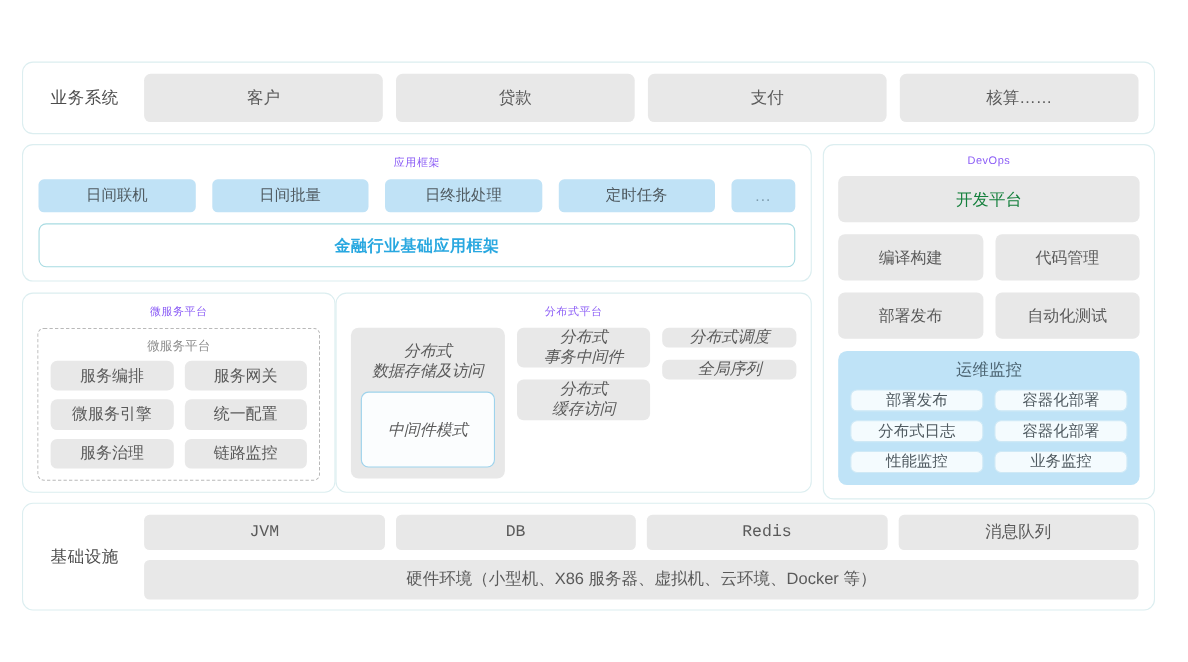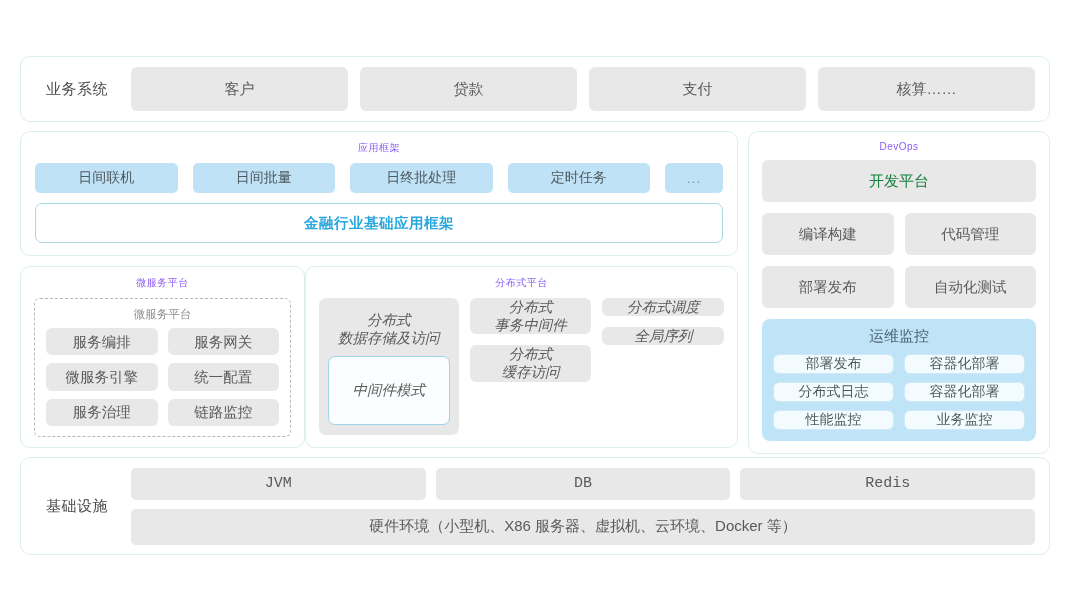--- a/index.html
+++ b/index.html
@@ -374,18 +374,19 @@
 
   </div>
 
   <div class="panel infra">
     <div class="infra-label">基础设施</div>
     <div class="infra-body">
       <div class="infra-top">
         <div class="infra-cell">JVM</div>
         <div class="infra-cell">DB</div>
         <div class="infra-cell">Redis</div>
+        <div class="infra-cell">消息队列</div>
       </div>
       <div class="infra-bottom">硬件环境（小型机、X86 服务器、虚拟机、云环境、Docker 等）</div>
     </div>
   </div>
 
 </div>
 
 </body></html>

